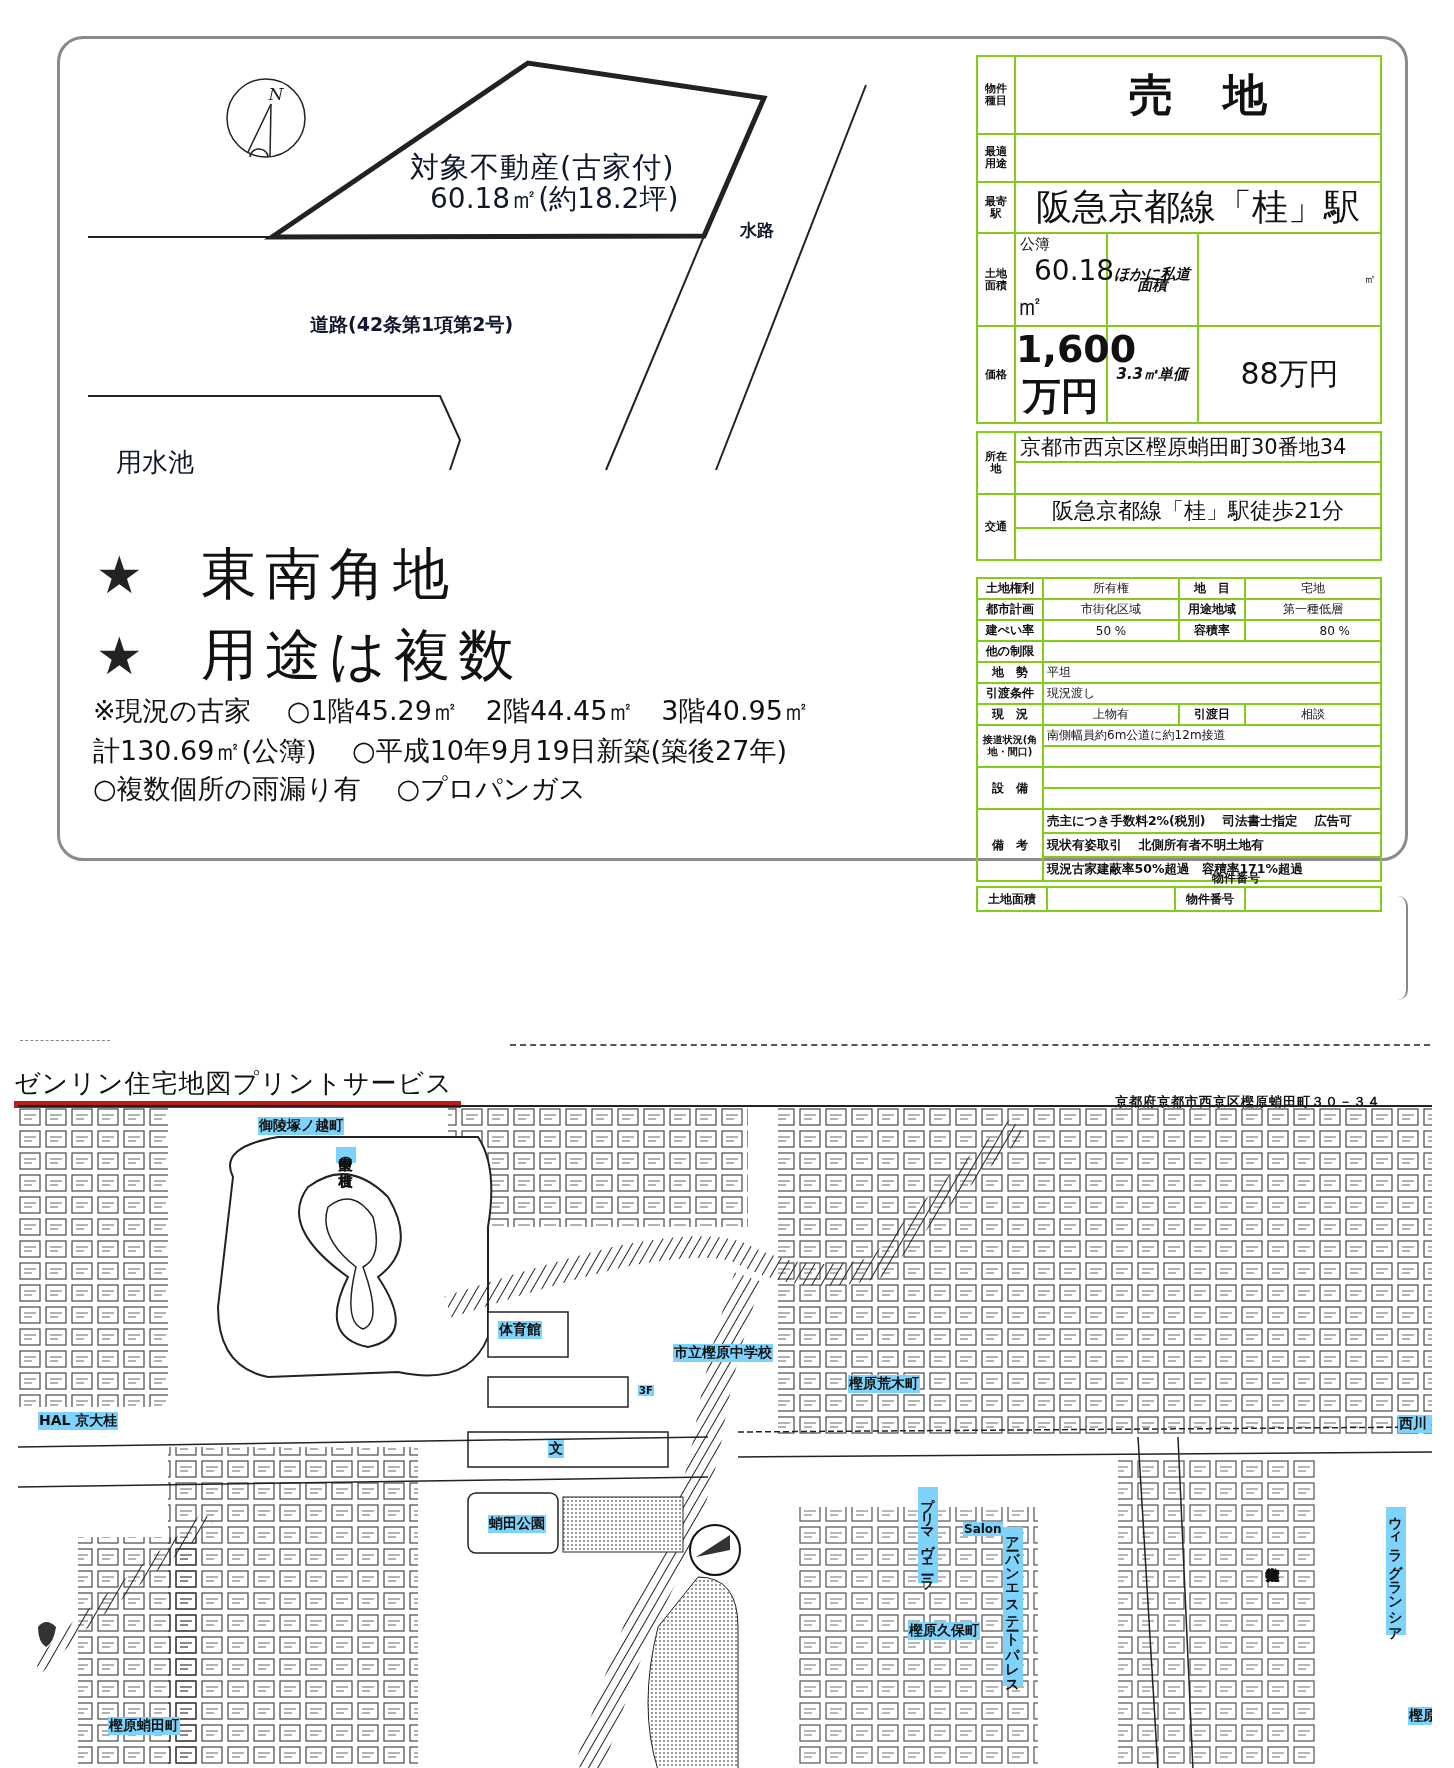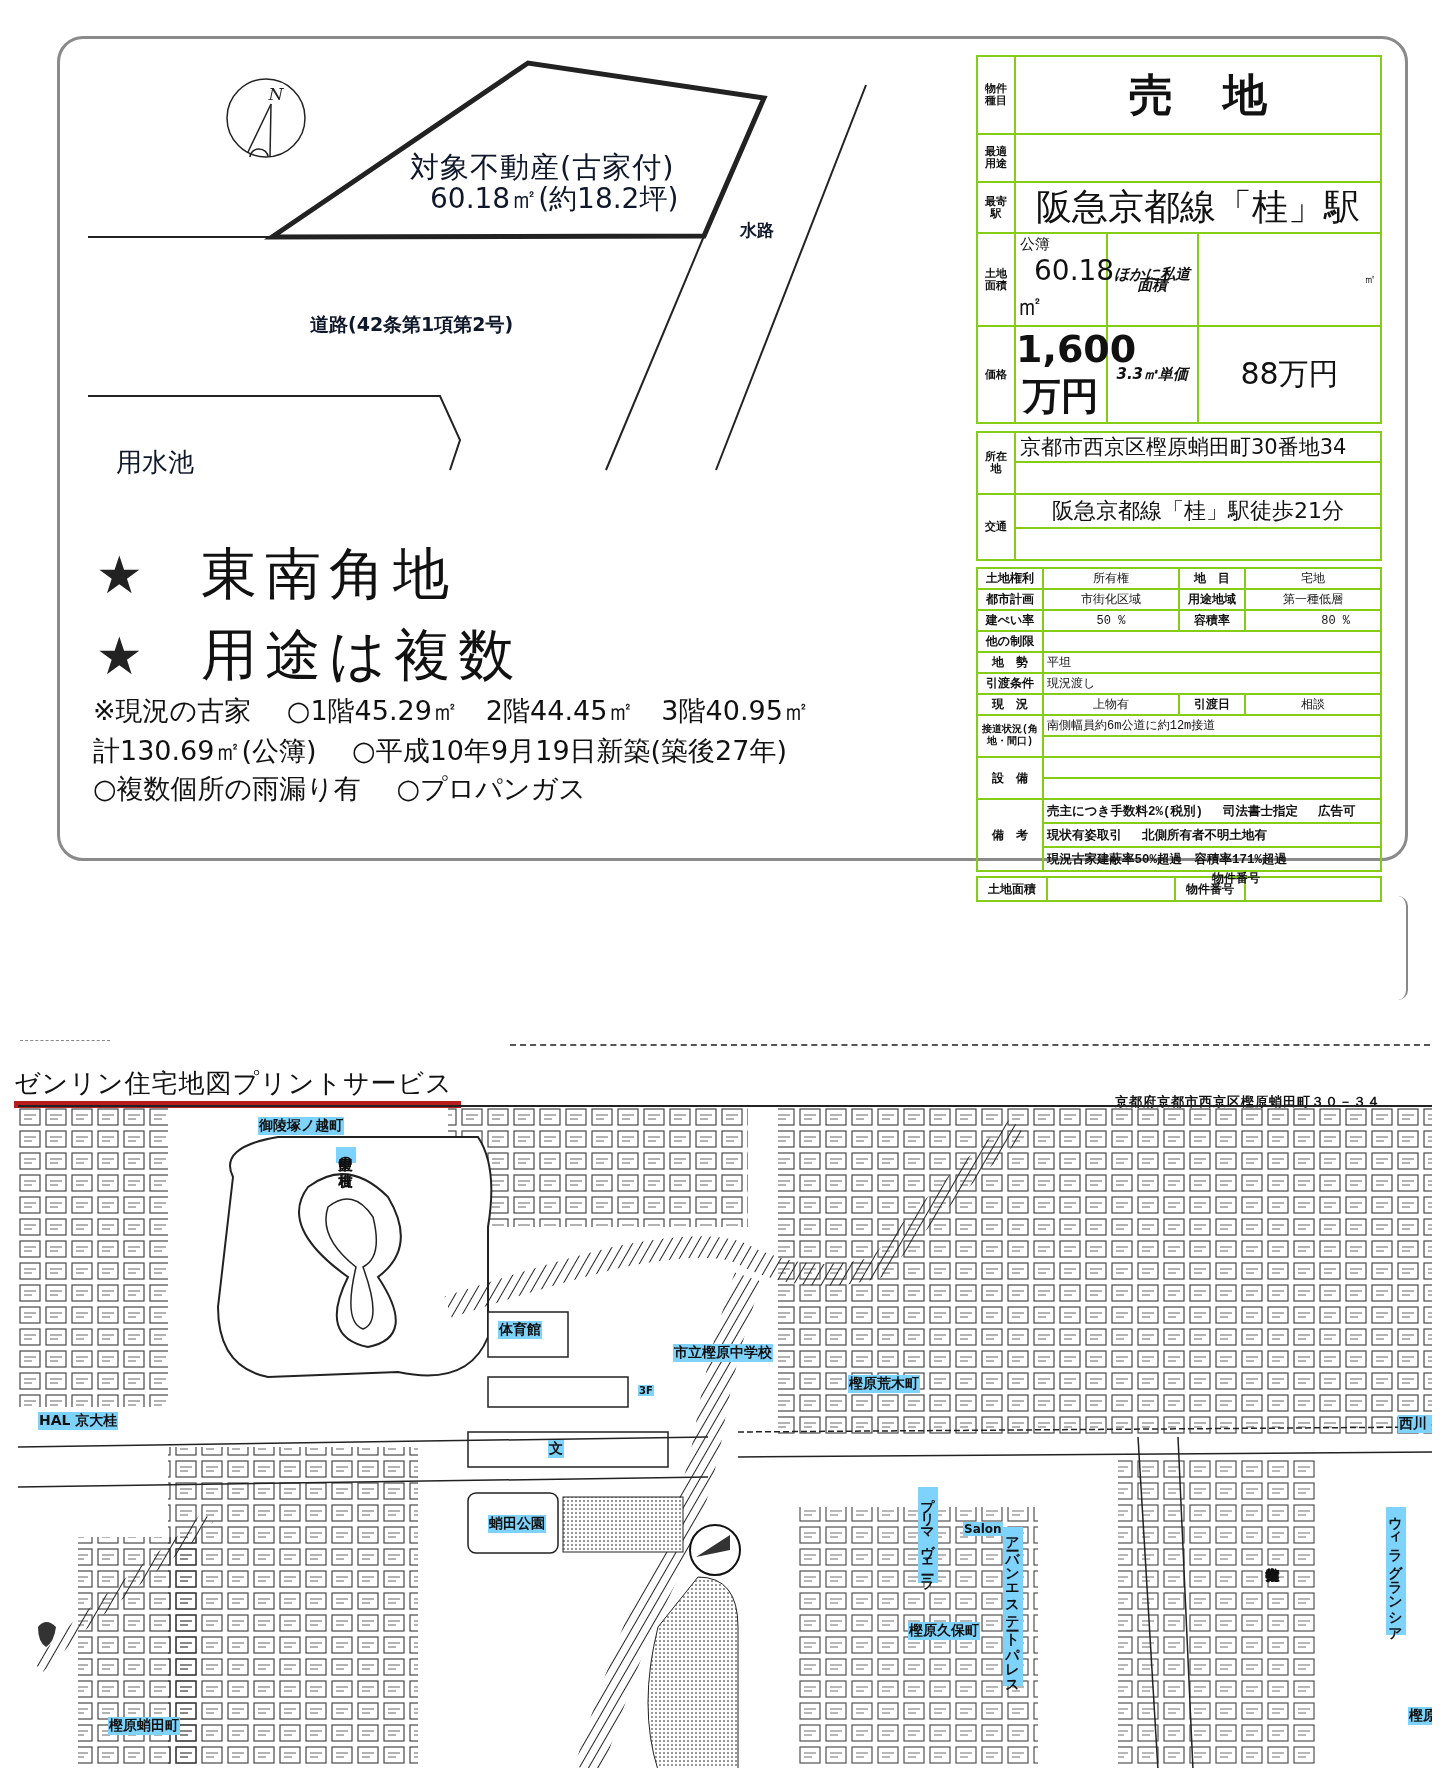--- a/index.html
+++ b/index.html
@@ -41,21 +41,21 @@
   .small-label { font-size: 15px; line-height: 11px; text-align: center; width: 42px; font-weight: bold; font-style: italic; }
   .unit { font-size: 12px; text-align: right; padding-right: 4px; }
   .price { font-size: 38px; font-weight: bold; text-align: center; height: 52px; }
   .unit-price { font-size: 30px; text-align: center; border-radius: 9px; }
 
   .tbl2 { margin-top: 7px; }
   .addr { font-size: 21px; padding-left: 4px; height: 18px; }
   .blank { height: 32px; }
   .access { font-size: 22px; text-align: center; height: 34px; }
 
-  .tbl3 { margin-top: 6px; font-family: Liberation Mono, monospace; }
+  .tbl3 { margin-top: 16px; }
   .tbl3 td { font-size: 12px; height: 21px; padding: 0 3px; }
   .tbl3 .hl { width: 66px; font-weight: bold; text-align: center; }
   .tbl3 .c { text-align: center; }
   .tbl3 .r { text-align: right; padding-right: 30px; }
   .tbl3 .remark { font-size: 12.5px; height: 24px; font-weight: bold; }
 
   .tbl4 { margin-top: 4px; }
   .tbl4 td { font-size: 12px; height: 24px; font-weight: bold; text-align: center; }
 
   .below-id { position: absolute; left: 1212px; top: 870px; font-size: 12px; font-weight: bold; }

